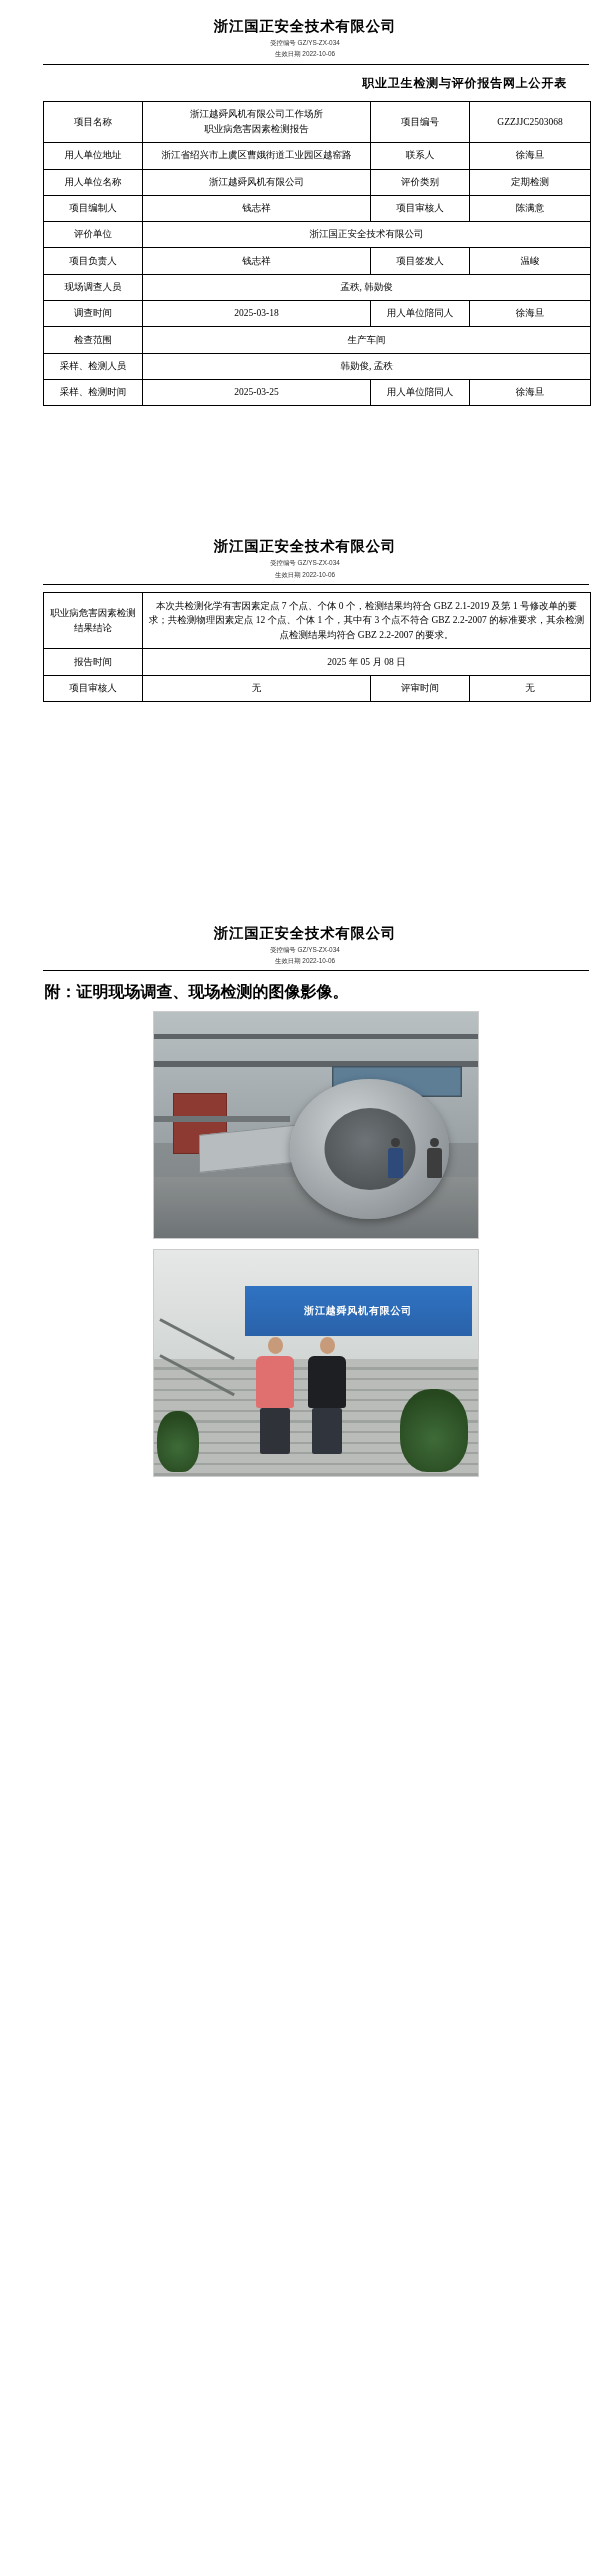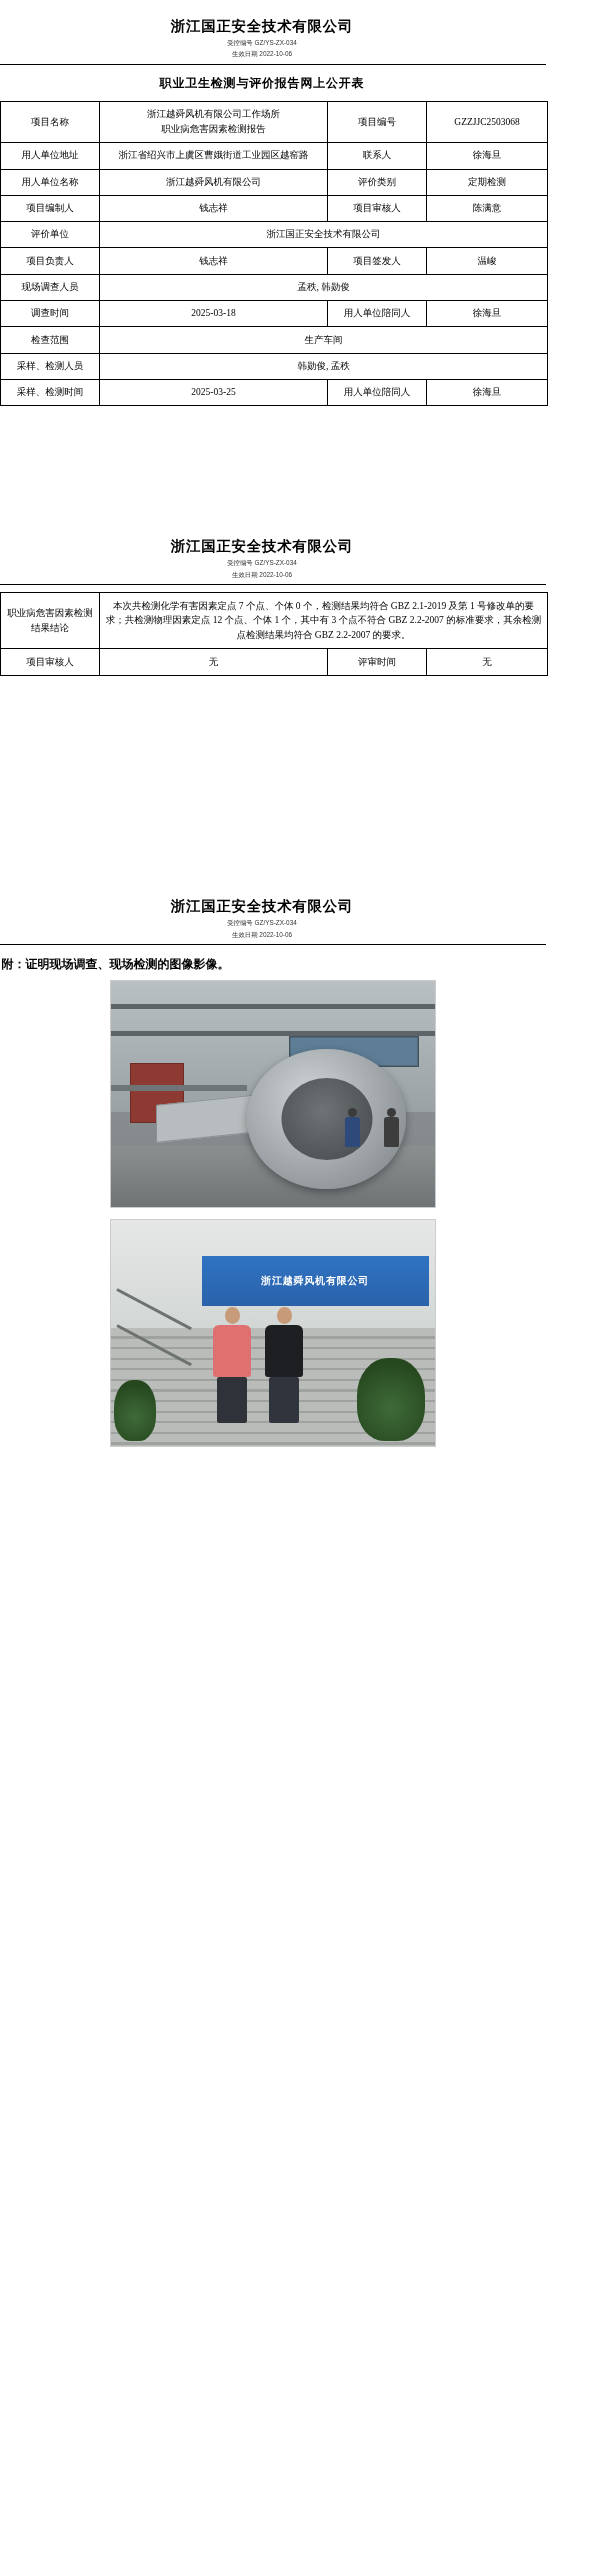--- a/index.html
+++ b/index.html
@@ -8,20 +8,21 @@
     background: #ffffff;
   }
   body {
     width: 607px;
     font-family: "Liberation Serif", "DejaVu Serif", serif;
     color: #000;
   }
   .page {
     width: 524px;
     box-sizing: border-box;
+    margin-left: 43px;
   }
   .sheet {
     width: 546px;
     margin: 0 auto;
     box-sizing: border-box;
   }
   .org-title {
     text-align: center;
     font-size: 14.4px;
     font-weight: bold;
@@ -35,21 +36,21 @@
     line-height: 1.35;
     padding-top: 3px;
     font-family: "Liberation Sans", sans-serif;
   }
   .rule {
     border-bottom: 0.8px solid #000;
     margin: 4.6px auto 0 auto;
     width: 546px;
   }
   .doc-title {
-    text-align: center;
+    text-align: right;
     font-size: 12px;
     font-weight: bold;
     letter-spacing: 0.8px;
     padding: 10.6px 0 9px 0;
   }
   table.main {
     border-collapse: collapse;
     width: 546px;
     margin: 0 auto;
     table-layout: fixed;
@@ -69,21 +70,21 @@
   td.left {
     text-align: left;
     padding-left: 7.6px;
     padding-right: 7.6px;
     line-height: 1.9;
   }
   .spacer-lg { height: 114px; }
   .spacer-md { height: 91px; }
   .spacer-sm { height: 30px; }
   .attach-note {
-    font-size: 12px;
+    font-size: 16px;
     padding: 10.6px 0 7.6px 1.5px;
     font-weight: bold;
   }
   .photo-wrap {
     display: flex;
     flex-direction: column;
     align-items: center;
     gap: 10.6px;
   }
   .photo {
@@ -296,20 +297,24 @@
         <col style="width:228px">
         <col style="width:99px">
         <col style="width:121px">
     </colgroup>
     <tbody>
       <tr>
         <td class="lbl">职业病危害因素检测结果结论</td>
         <td colspan="3" class="left">本次共检测化学有害因素定点 7 个点、个体 0 个，检测结果均符合 GBZ 2.1-2019 及第 1 号修改单的要求；共检测物理因素定点 12 个点、个体 1 个，其中有 3 个点不符合 GBZ 2.2-2007 的标准要求，其余检测点检测结果均符合 GBZ 2.2-2007 的要求。</td>
       </tr>
       <tr>
+        <td class="lbl">报告时间</td>
+        <td colspan="3">2025 年 05 月 08 日</td>
+      </tr>
+      <tr>
         <td class="lbl">项目审核人</td>
         <td>无</td>
         <td class="lbl">评审时间</td>
         <td>无</td>
       </tr>
     </tbody>
   </table>
   <div class="spacer-lg"></div>
   <div class="spacer-md"></div>
 </div>

